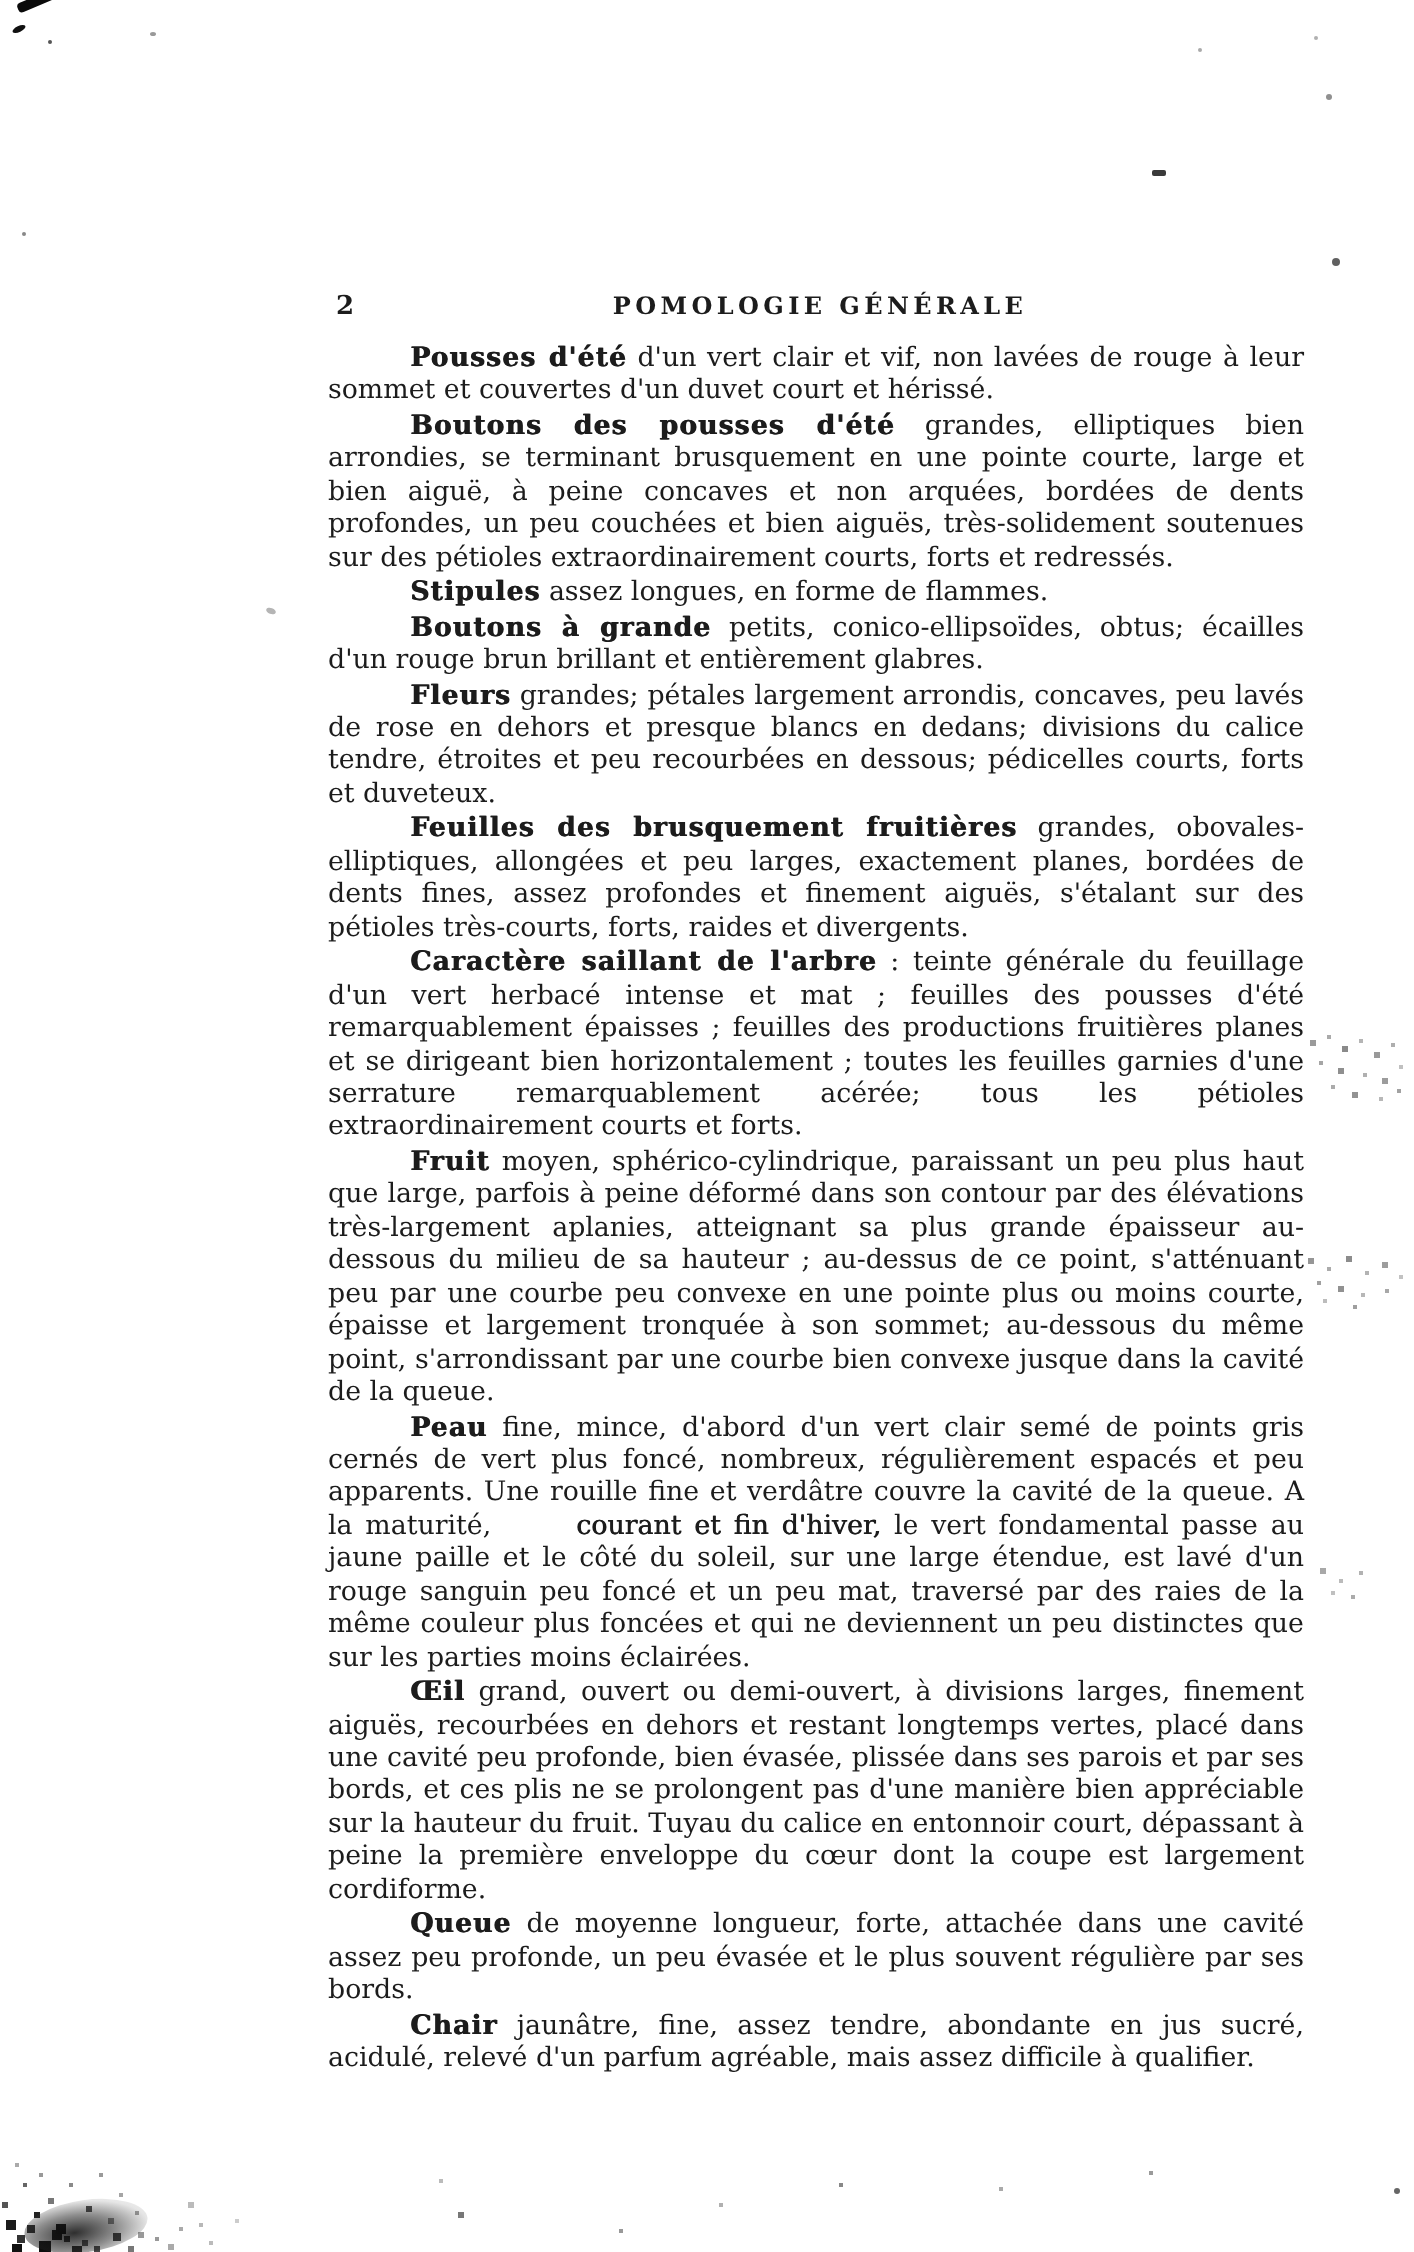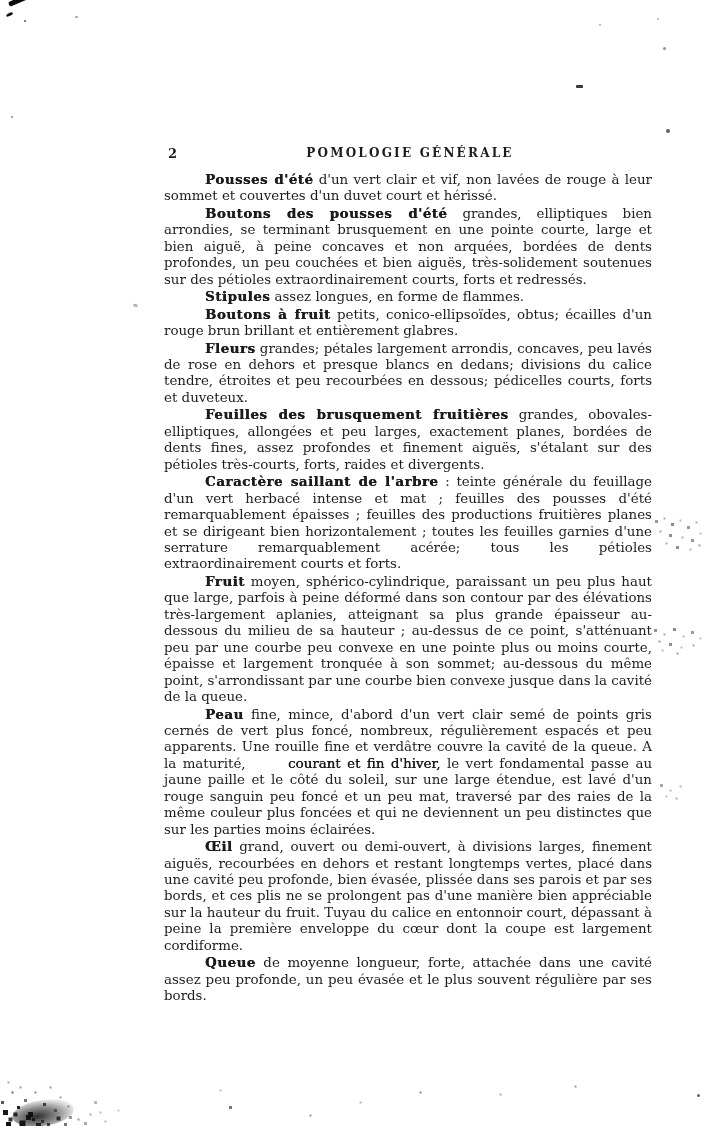--- a/index.html
+++ b/index.html
@@ -138,23 +138,24 @@
 
   <div class="header">
     <span class="page-number">2</span>
     <span class="running-title">POMOLOGIE GÉNÉRALE</span>
   </div>
 
   <div class="text-block" id="text-block">
       <p class="para"><span class="lead">Pousses d'été</span><span class="text"> d'un vert clair et vif, non lavées de rouge à leur sommet et couvertes d'un duvet court et hérissé.</span></p>
       <p class="para"><span class="lead">Boutons des pousses d'été</span><span class="text"> grandes, elliptiques bien arrondies, se terminant brusquement en une pointe courte, large et bien aiguë, à peine concaves et non arquées, bordées de dents profondes, un peu couchées et bien aiguës, très-solidement soutenues sur des pétioles extraordinairement courts, forts et redressés.</span></p>
       <p class="para"><span class="lead">Stipules</span><span class="text"> assez longues, en forme de flammes.</span></p>
-      <p class="para"><span class="lead">Boutons à fruit</span><span class="text"> petits, conico-ellipsoïdes, obtus; écailles d'un rouge brun brillant et entièrement glabres.</span></p>
+      <p class="para"><span class="lead">Boutons à grande</span><span class="text"> petits, conico-ellipsoïdes, obtus; écailles d'un rouge brun brillant et entièrement glabres.</span></p>
       <p class="para"><span class="lead">Fleurs</span><span class="text"> grandes; pétales largement arrondis, concaves, peu lavés de rose en dehors et presque blancs en dedans; divisions du calice tendre, étroites et peu recourbées en dessous; pédicelles courts, forts et duveteux.</span></p>
       <p class="para"><span class="lead">Feuilles des brusquement fruitières</span><span class="text"> grandes, obovales-elliptiques, allongées et peu larges, exactement planes, bordées de dents fines, assez profondes et finement aiguës, s'étalant sur des pétioles très-courts, forts, raides et divergents.</span></p>
       <p class="para"><span class="lead">Caractère saillant de l'arbre</span><span class="text"> : teinte générale du feuillage d'un vert herbacé intense et mat ; feuilles des pousses d'été remarquablement épaisses ; feuilles des productions fruitières planes et se dirigeant bien horizontalement ; toutes les feuilles garnies d'une serrature remarquablement acérée; tous les pétioles extraordinairement courts et forts.</span></p>
       <p class="para"><span class="lead">Fruit</span><span class="text"> moyen, sphérico-cylindrique, paraissant un peu plus haut que large, parfois à peine déformé dans son contour par des élévations très-largement aplanies, atteignant sa plus grande épaisseur au-dessous du milieu de sa hauteur ; au-dessus de ce point, s'atténuant peu par une courbe peu convexe en une pointe plus ou moins courte, épaisse et largement tronquée à son sommet; au-dessous du même point, s'arrondissant par une courbe bien convexe jusque dans la cavité de la queue.</span></p>
       <p class="para"><span class="lead">Peau</span><span class="text"> fine, mince, d'abord d'un vert clair semé de points gris cernés de vert plus foncé, nombreux, régulièrement espacés et peu apparents. Une rouille fine et verdâtre couvre la cavité de la queue. A la maturité, </span><span class="midbold">courant et fin d'hiver,</span><span class="text"> le vert fondamental passe au jaune paille et le côté du soleil, sur une large étendue, est lavé d'un rouge sanguin peu foncé et un peu mat, traversé par des raies de la même couleur plus foncées et qui ne deviennent un peu distinctes que sur les parties moins éclairées.</span></p>
       <p class="para"><span class="lead">Œil</span><span class="text"> grand, ouvert ou demi-ouvert, à divisions larges, finement aiguës, recourbées en dehors et restant longtemps vertes, placé dans une cavité peu profonde, bien évasée, plissée dans ses parois et par ses bords, et ces plis ne se prolongent pas d'une manière bien appréciable sur la hauteur du fruit. Tuyau du calice en entonnoir court, dépassant à peine la première enveloppe du cœur dont la coupe est largement cordiforme.</span></p>
       <p class="para"><span class="lead">Queue</span><span class="text"> de moyenne longueur, forte, attachée dans une cavité assez peu profonde, un peu évasée et le plus souvent régulière par ses bords.</span></p>
+      <p class="para"><span class="lead">Chair</span><span class="text"> jaunâtre, fine, assez tendre, abondante en jus sucré, acidulé, relevé d'un parfum agréable, mais assez difficile à qualifier.</span></p>
     </div>
 
 </div>
 
 </body></html>

